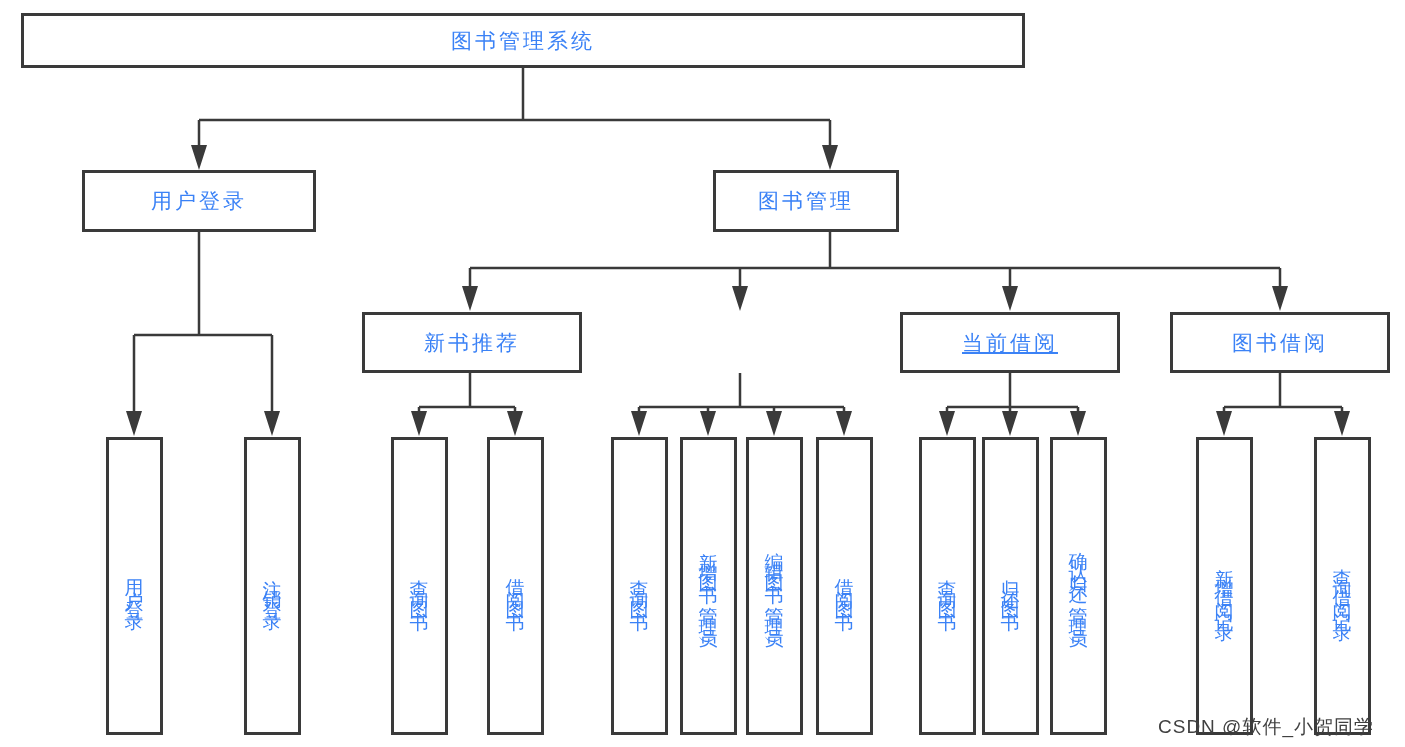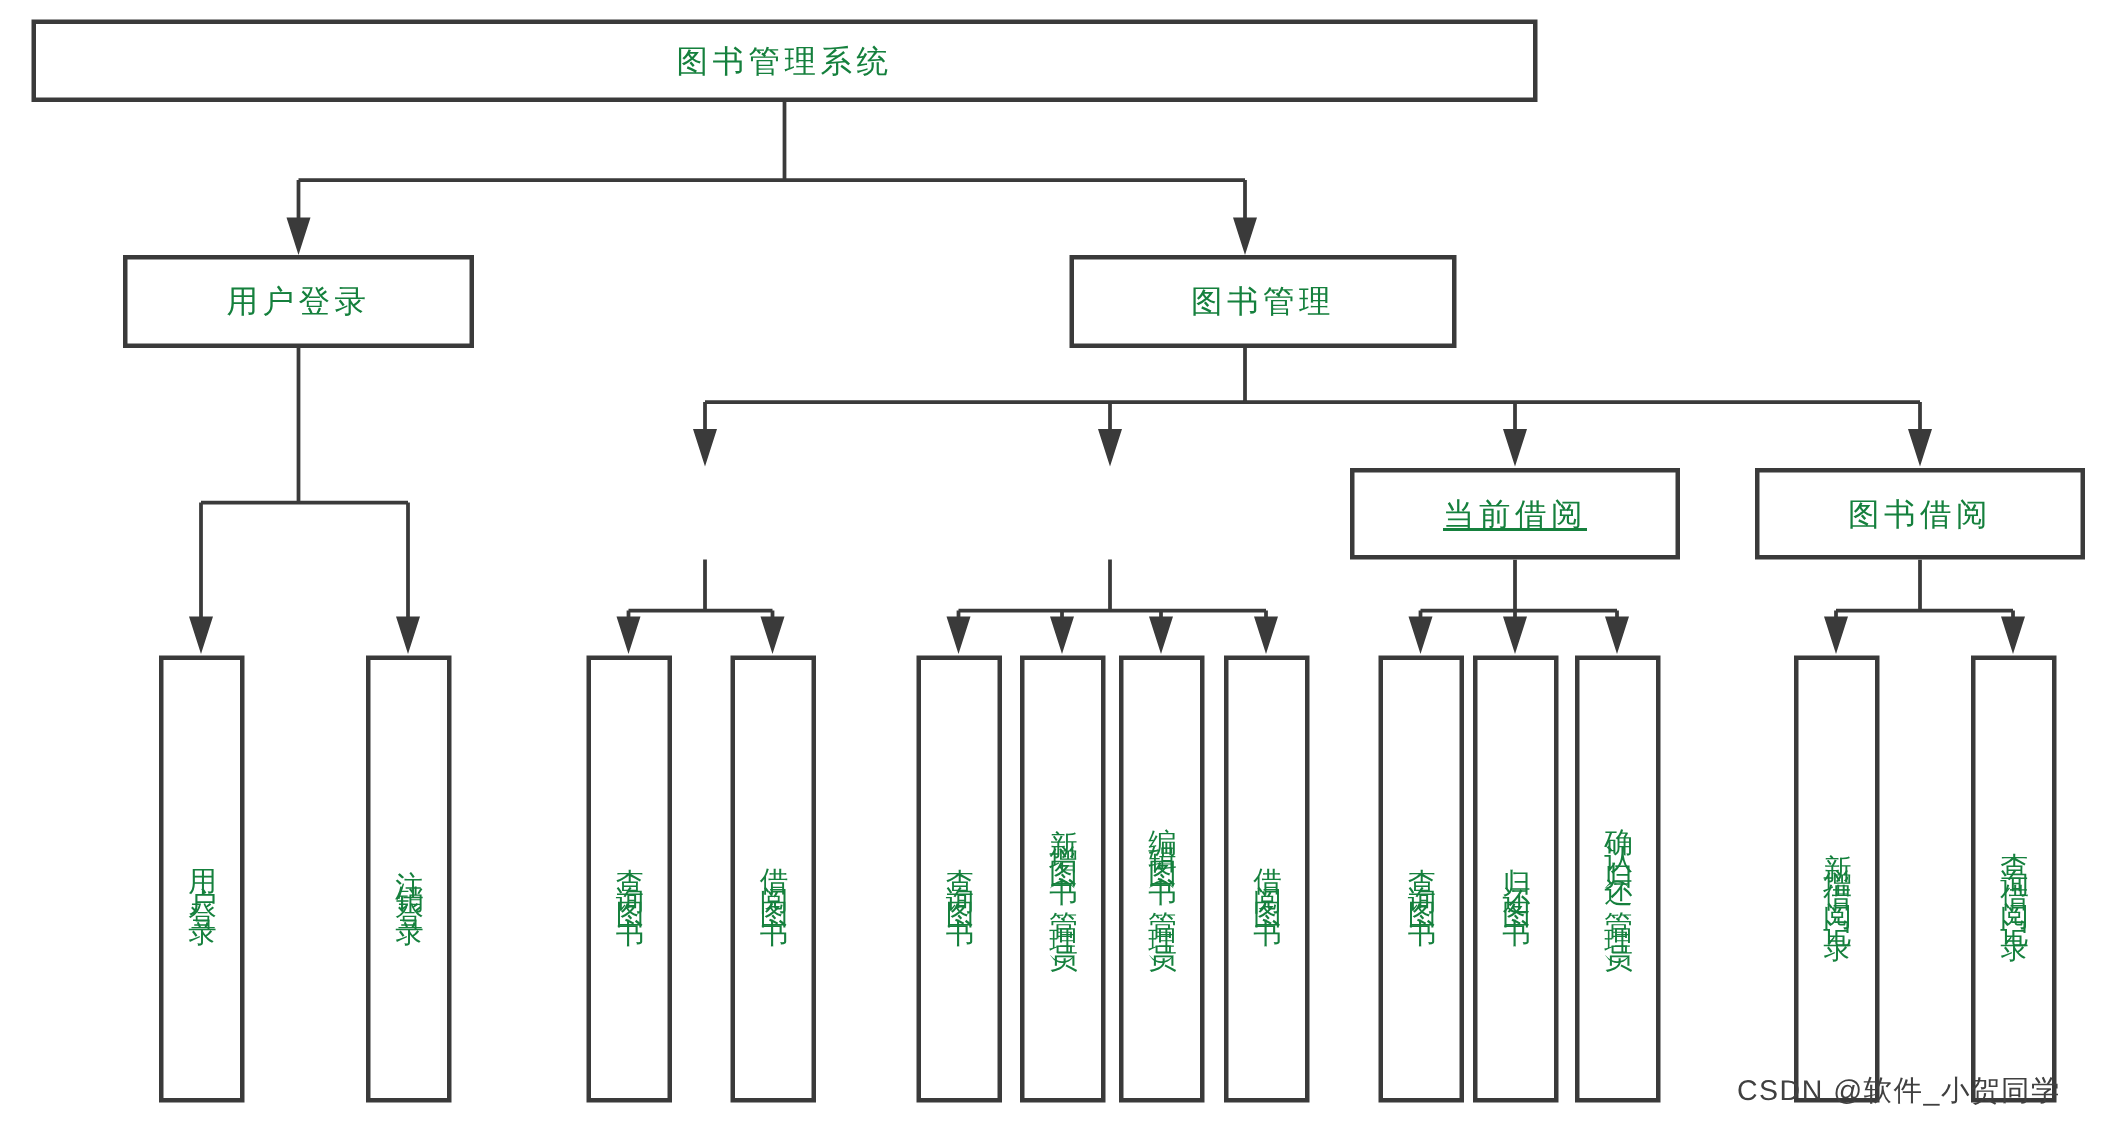--- a/index.html
+++ b/index.html
@@ -23,21 +23,21 @@
     pointer-events: none;
   }
   .box {
     position: absolute;
     box-sizing: border-box;
     background: #ffffff;
     border: 3px solid #3a3a3a;
     display: flex;
     align-items: center;
     justify-content: center;
-    color: #15803d;
+    color: #3b82f6;
     text-align: center;
   }
   .h-label {
     font-size: 21px;
     letter-spacing: 3px;
     white-space: nowrap;
   }
   .root-box {
     border-width: 3px;
   }
@@ -117,22 +117,23 @@
          M939,411 h16 l-8,25 z
          M1002,411 h16 l-8,25 z
          M1070,411 h16 l-8,25 z
          M1216,411 h16 l-8,25 z
          M1334,411 h16 l-8,25 z"></path>
   </svg>
 
   <div class="box h-label root-box" style="left:21px; top:13px; width:1004px; height:55px;">图书管理系统</div>
 
   <div class="box h-label" style="left:82px; top:170px; width:234px; height:62px;">用户登录</div>
-  <div class="box h-label" style="left:713px; top:170px; width:258px; height:62px;">图书管理</div>
+  <div class="box h-label" style="left:713px; top:170px; width:186px; height:62px;">图书管理</div>
 
+  <div class="box h-label" style="left:362px; top:312px; width:220px; height:61px;">新书推荐</div>
   <div class="box h-label" style="left:900px; top:312px; width:220px; height:61px;text-decoration:underline;">当前借阅</div>
   <div class="box h-label" style="left:1170px; top:312px; width:220px; height:61px;">图书借阅</div>
 
   <div class="box leaf" style="left:106px; top:437px; width:57px; height:298px;">用户登录</div>
   <div class="box leaf" style="left:244px; top:437px; width:57px; height:298px;">注销登录</div>
 
   <div class="box leaf" style="left:391px; top:437px; width:57px; height:298px;">查询图书</div>
   <div class="box leaf" style="left:487px; top:437px; width:57px; height:298px;">借阅图书</div>
 
   <div class="box leaf" style="left:611px; top:437px; width:57px; height:298px;">查询图书</div>

